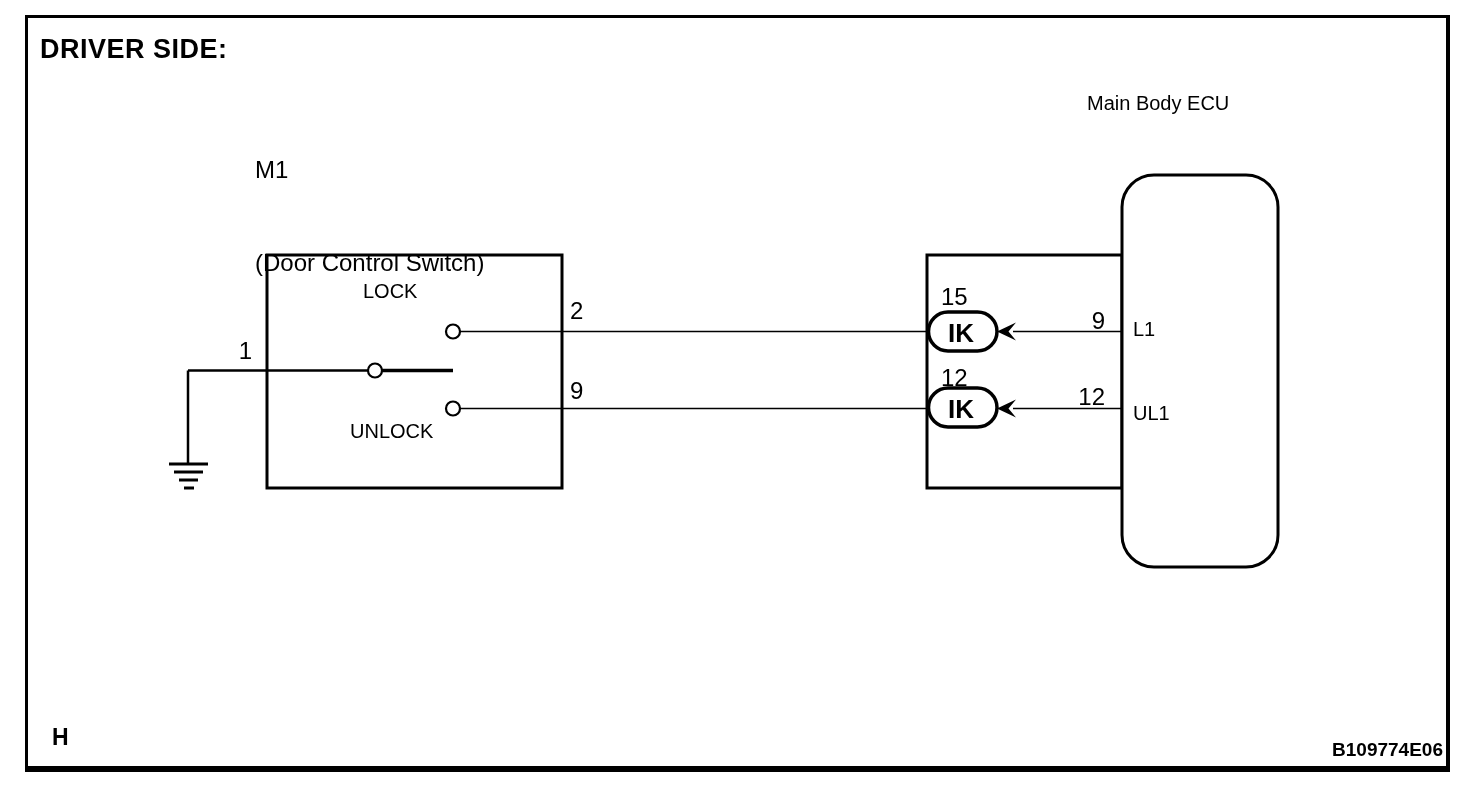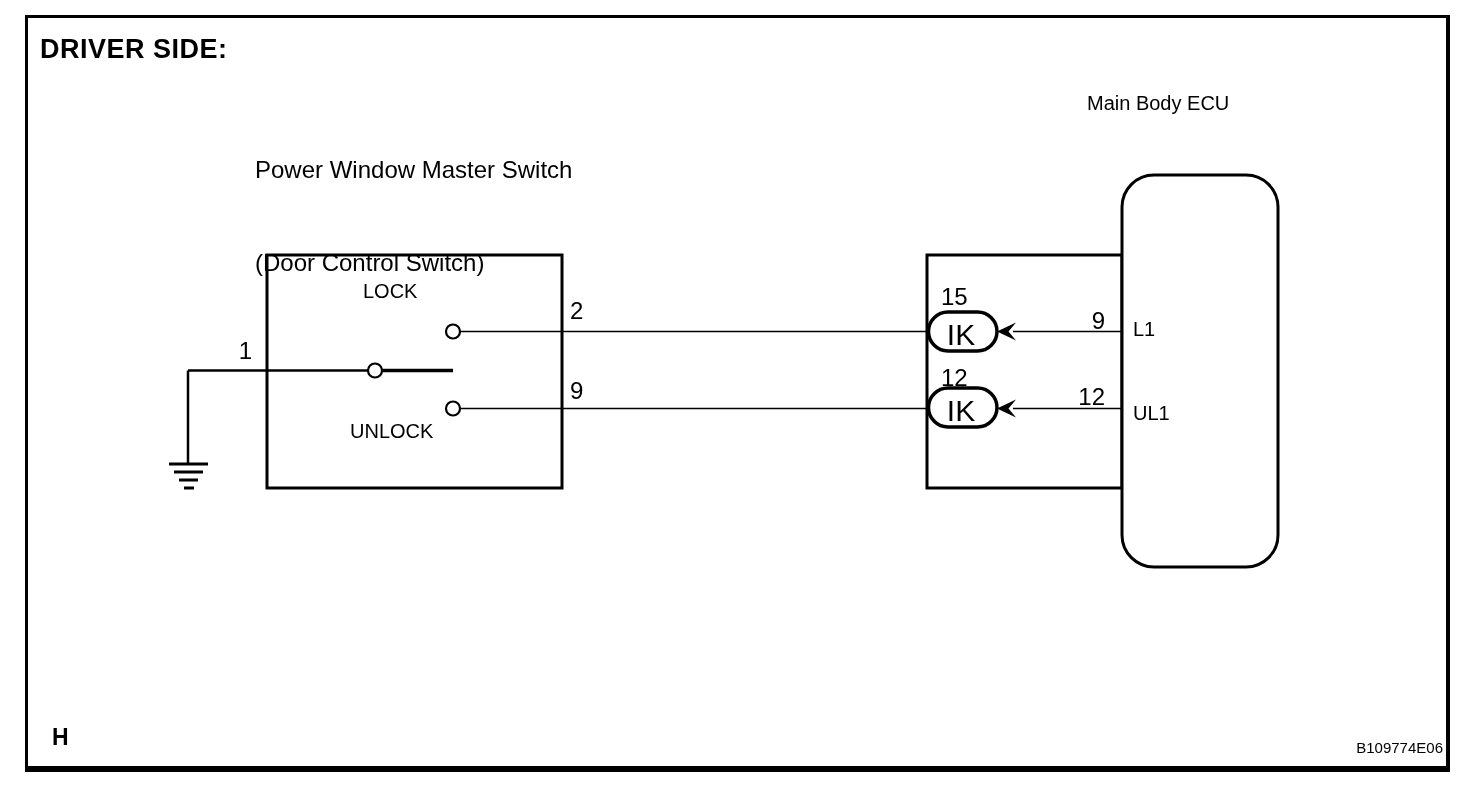--- a/index.html
+++ b/index.html
@@ -22,23 +22,23 @@
     border-right-width: 4px;
     border-bottom-width: 6px;
     background: #fff;
   }
   svg.wires { position: absolute; left: 0; top: 0; width: 1472px; height: 788px; }
   .lbl { position: absolute; white-space: pre; color: #000; }
   .t-title { font-size: 27px; font-weight: 700; letter-spacing: 0.5px; }
   .t-std   { font-size: 20px; font-weight: 400; }
   .t-lines { font-size: 24px; font-weight: 400; line-height: 31px; }
   .t-pin   { font-size: 24px; font-weight: 400; }
-  .t-ik    { font-size: 30px; font-weight: 400; }
+  .t-ik    { font-size: 26px; font-weight: 700; }
   .t-h     { font-size: 23px; font-weight: 700; }
-  .t-fig   { font-size: 15px; font-weight: 400; }
+  .t-fig   { font-size: 19px; font-weight: 700; }
   .ra { text-align: right; }
   .ca { text-align: center; }
 </style>
 </head>
 <body>
 
 <div class="stage">
 
   <div class="frame"></div>
 
@@ -74,21 +74,21 @@
     <polygon points="997,331.5 1016,322.5 1008.5,331.5 1016,340.5" fill="#000"></polygon>
     <polygon points="997,408.5 1016,399.5 1008.5,408.5 1016,417.5" fill="#000"></polygon>
 
     <line x1="1013" y1="331.5" x2="1122" y2="331.5" stroke="#000" stroke-width="1.6"></line>
     <line x1="1013" y1="408.5" x2="1122" y2="408.5" stroke="#000" stroke-width="1.6"></line>
   </svg>
 
   <div class="lbl t-title" style="left:40px; top:34px;">DRIVER SIDE:</div>
 
   <div class="lbl t-lines" style="left:255px; top:92px;">
-    <div>Power Window Master Switch</div>
+    <div>M1</div>
     <div>(Door Control Switch)</div>
   </div>
 
   <div class="lbl t-std" style="left:1087px; top:92px;">Main Body ECU</div>
 
 
   <div class="lbl t-std" style="left:363px; top:280px;">LOCK</div>
 
   <div class="lbl t-std" style="left:350px; top:420px;">UNLOCK</div>
 

